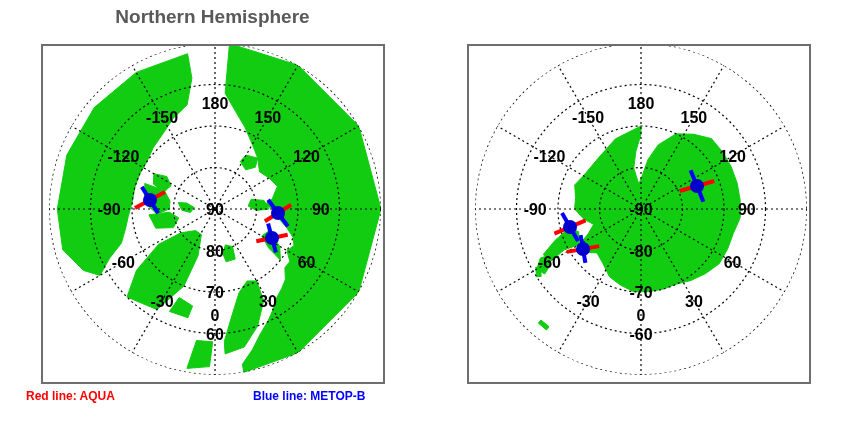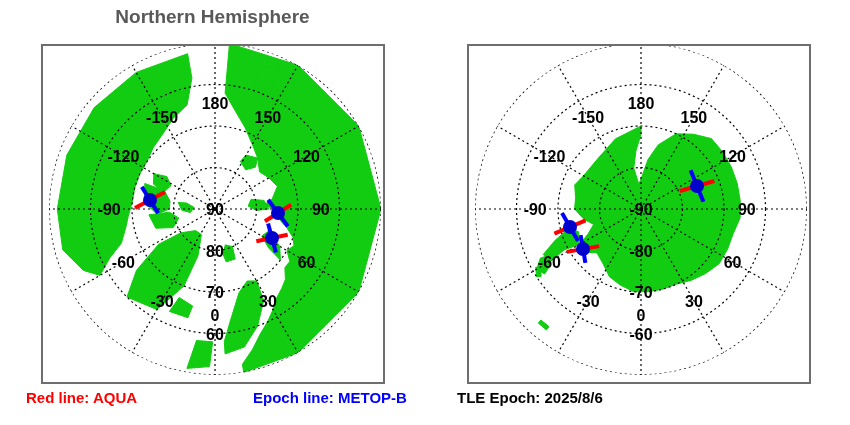--- a/index.html
+++ b/index.html
@@ -51,21 +51,21 @@
   }
   .legend {
     position: absolute;
     bottom: 0;
     left: 0;
     width: 850px;
     height: 36px;
   }
   .legend-item {
     position: absolute;
-    font-size: 15px;
+    font-size: 12px;
     font-weight: bold;
     font-family: "Liberation Sans", sans-serif;
     white-space: nowrap;
   }
   #legend-red  { left: 26px;  top: 0px; color: #ff0000; }
   #legend-blue { left: 253px; top: 0px; color: #0000ff; }
   #legend-tle  { left: 457px; top: 0px; color: #000000; }
 </style>
 </head>
 <body>
@@ -212,17 +212,16 @@
             <line x1="97.8" y1="205.9" x2="130.2" y2="200.1" stroke="#ff0000" stroke-width="4"></line>
             <line x1="111.6" y1="189.2" x2="116.4" y2="216.8" stroke="#0000ff" stroke-width="4"></line>
             <circle cx="114.0" cy="203.0" r="7" fill="#0000cc"></circle>
           </g>
         </svg>
     </div>
   </div>
 
   <div class="legend">
     <div class="legend-item" id="legend-red">Red line: AQUA</div>
-    <div class="legend-item" id="legend-blue">Epoch line: METOP-B</div>
-    <div class="legend-item" id="legend-tle">TLE Epoch: 2025/8/6</div>
+    <div class="legend-item" id="legend-blue">Blue line: METOP-B</div>
   </div>
 
 </div>
 
 </body></html>

